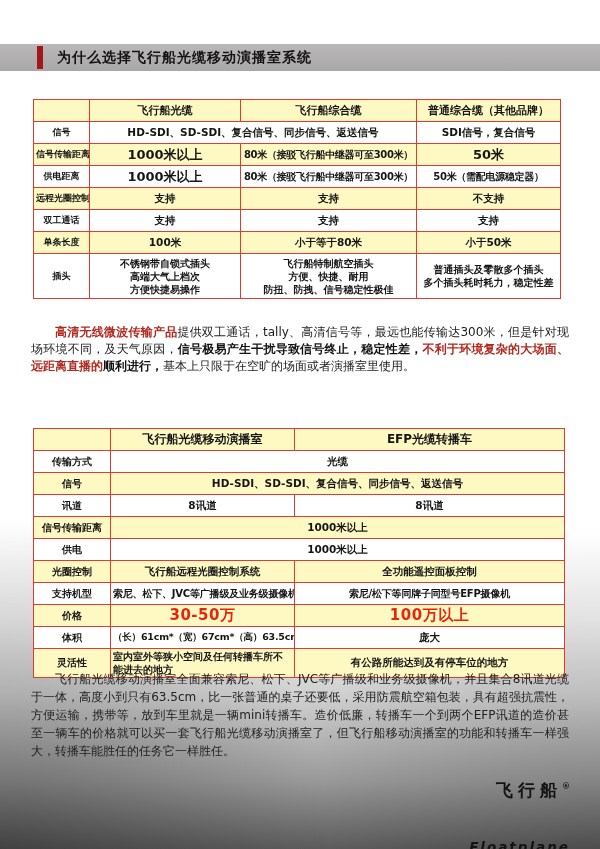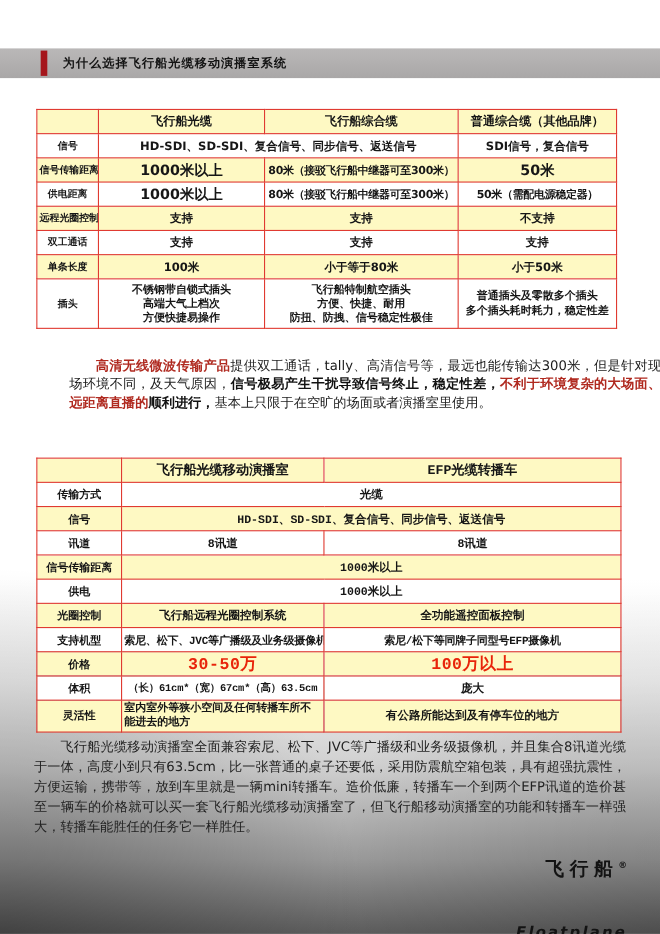--- a/index.html
+++ b/index.html
@@ -12,21 +12,21 @@
       radial-gradient(circle at 0% 100%, rgba(0,0,0,0.30), rgba(0,0,0,0) 32%),
       radial-gradient(circle at 100% 100%, rgba(0,0,0,0.18), rgba(0,0,0,0) 30%),
       linear-gradient(180deg, #ffffff 0%, #ffffff 62%, #ededed 73%, #d0d0d0 82%, #9b9b9b 92%, #5d5d5d 100%);
     overflow: hidden;
   }
 
   .header-bar { position: absolute; left: 0; top: 44px; width: 600px; height: 27px;
     background: linear-gradient(180deg, #bab8b8, #a9a7a7); }
   .accent-bar { position: absolute; left: 37px; top: 2px; width: 6px; height: 23px; background: #a5161c; }
   .page-title { position: absolute; left: 57px; top: 0; height: 27px; line-height: 27px;
-    font-size: 11px; font-weight: bold; color: #141414; letter-spacing: 1px; white-space: nowrap; }
+    font-size: 14px; font-weight: bold; color: #141414; letter-spacing: 1px; white-space: nowrap; }
 
   table { border-collapse: collapse; position: absolute; table-layout: fixed; }
   td { border: 1px solid #e03a31; text-align: center; vertical-align: middle;
     font-weight: bold; color: #161616; padding: 1px 2px; overflow: hidden; }
   tr.pink td { background: #fef9c3; }
   tr.white td { background: #ffffff; }
 
   
   .t1 { left: 33px; top: 99px; width: 527px; }
   .t1 col.c0 { width: 56px; } .t1 col.c1 { width: 151px; }
@@ -34,35 +34,35 @@
   .t1 td { height: 22px; }
   .t1 .lab { font-size: 9px; white-space: nowrap; }
   .t1 .hd { font-size: 11px; }
   .t1 .v  { font-size: 10.5px; }
   .t1 .big { font-size: 13px; }
   .t1 .mid { font-size: 10px; white-space: nowrap; letter-spacing: -0.3px; }
   .t1 tr.plugs td { height: 45px; }
   .t1 .lines div { line-height: 13px; font-size: 10px; white-space: nowrap; }
 
   
-  .t2 { left: 33px; top: 416px; width: 531px; font-family: Liberation Mono, monospace; }
+  .t2 { left: 33px; top: 428px; width: 531px; }
   .t2 col.c0 { width: 77px; } .t2 col.c1 { width: 184px; } .t2 col.c2 { width: 270px; }
   .t2 td { height: 22px; font-size: 10.5px; }
   .t2 .lab { font-size: 10px; white-space: nowrap; }
   .t2 .hd { font-size: 12px; }
   .t2 .tight { font-size: 10px; white-space: nowrap; letter-spacing: -0.2px; }
   .t2 tr.price td { height: 18px; }
   .t2 .price-val { font-size: 15px; color: #e8240a; letter-spacing: 0.5px; }
   .t2 .size-val { font-size: 9.5px; white-space: nowrap; letter-spacing: -0.2px; }
   .t2 tr.flex td { height: 28px; }
   .t2 .flex-left { text-align: left; font-size: 10px; line-height: 13px; font-weight: bold; }
 
   
   .para1 { position: absolute; left: 31px; top: 324px; width: 538px;
-    font-size: 12px; line-height: 17px; text-indent: 2em; color: #1b1b1b; text-align: justify; margin-left: 32px; }
+    font-size: 12px; line-height: 17px; text-indent: 2em; color: #1b1b1b; text-align: justify; }
   .para1 .red { color: #b02a20; font-weight: bold; }
   .para1 .bold { color: #111; font-weight: bold; }
 
   .para2 { position: absolute; left: 31px; top: 670px; width: 538px;
     font-size: 12px; line-height: 18px; text-indent: 2em; color: #222; text-align: justify; }
 
   
   .logo { position: absolute; right: 30px; top: 777px; text-align: right; color: #131313; }
   .logo-cn { font-size: 17px; font-weight: bold; letter-spacing: 5px; line-height: 20px; }
   .logo-reg { font-size: 8px; vertical-align: super; letter-spacing: 0; }

